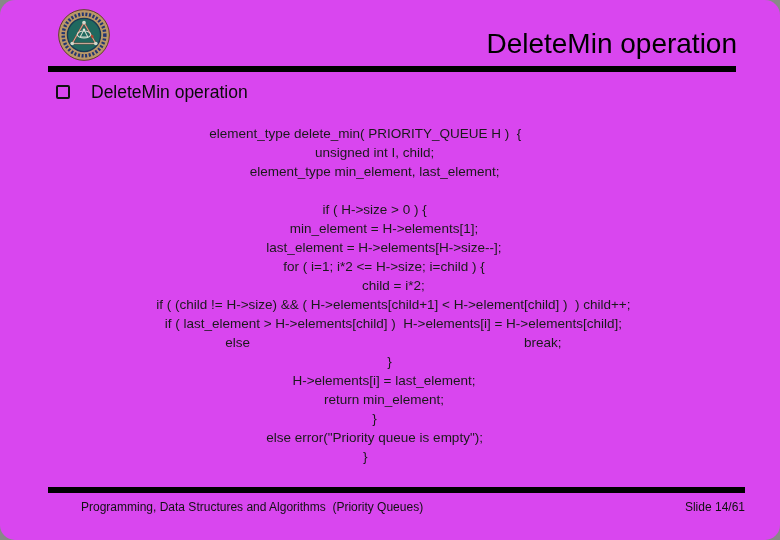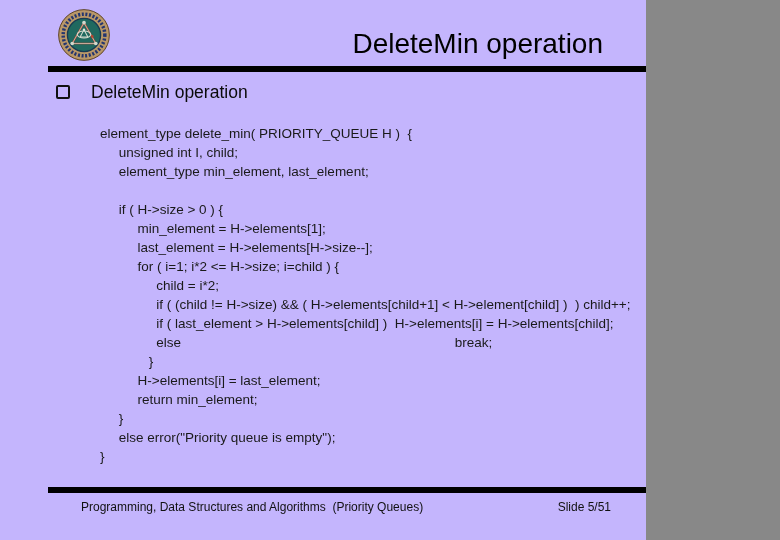--- a/index.html
+++ b/index.html
@@ -2,26 +2,27 @@
 <html><head>
 <meta charset="utf-8">
 <style>
   html, body {
     margin: 0;
     padding: 0;
     background: #888;
   }
   .slide {
     position: relative;
-    width: 646px;
+    width: 780px;
     height: 540px;
-    background: #c4b5fd;
+    background: #d946ef;
     font-family: "Liberation Sans", sans-serif;
     color: #000;
     overflow: hidden;
+    border-radius: 15px;
   }
   .logo {
     position: absolute;
     left: 56px;
     top: 8px;
     width: 56px;
     height: 54px;
   }
   .slide-title {
     position: absolute;
@@ -75,20 +76,21 @@
   .code-block {
     position: absolute;
     left: 100px;
     top: 124px;
     margin: 0;
     font-family: "Liberation Sans", sans-serif;
     font-size: 13.5px;
     line-height: 19px;
     color: #1a1a1a;
     white-space: pre;
+    text-align: center;
   }
   .footer-row {
     position: absolute;
     left: 48px;
     right: 35px;
     top: 500px;
     display: flex;
     justify-content: space-between;
     align-items: baseline;
     font-size: 12px;
@@ -142,16 +144,16 @@
           H-&gt;elements[i] = last_element;
           return min_element;
      }
      else error("Priority queue is empty");
 }</pre>
 
   <div class="rule footer-rule"></div>
 
   <div class="footer-row">
     <span class="footer-left">Programming, Data Structures and Algorithms  (Priority Queues)</span>
-    <span class="footer-right">Slide 5/51</span>
+    <span class="footer-right">Slide 14/61</span>
   </div>
 
 </div>
 
 </body></html>

